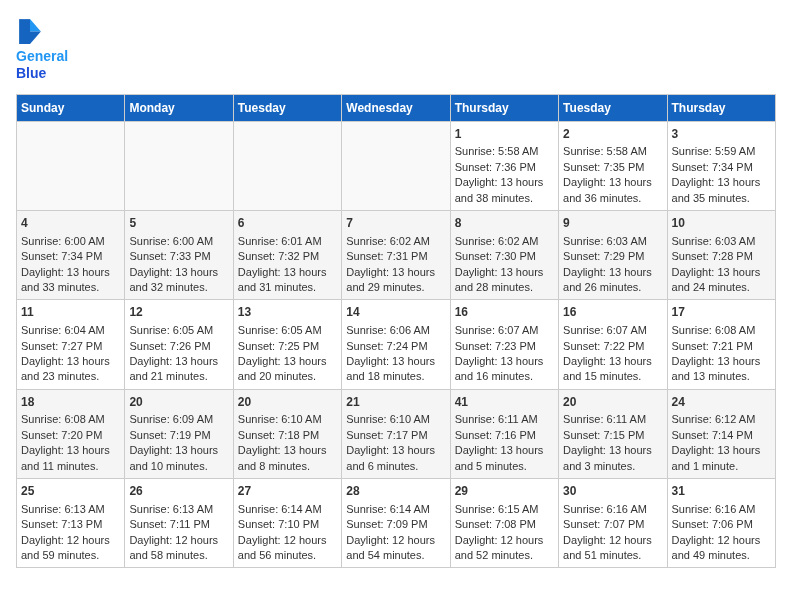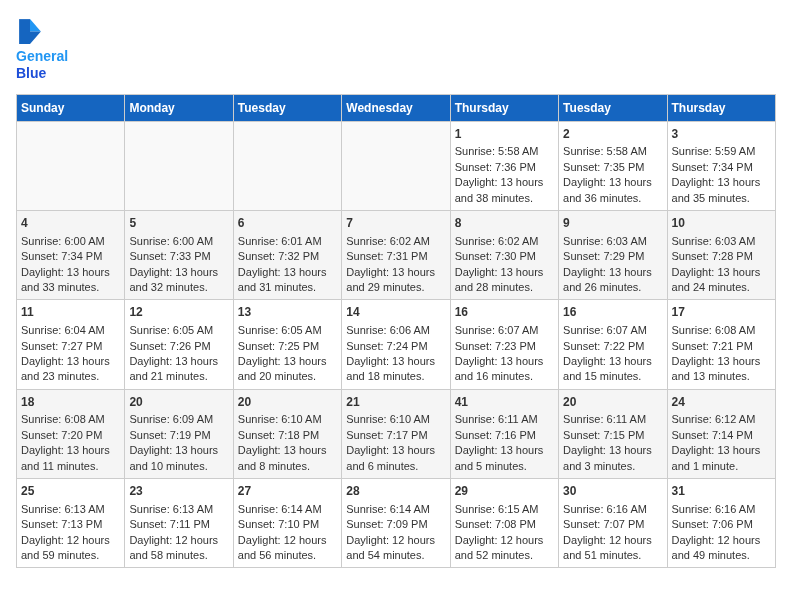--- a/index.html
+++ b/index.html
@@ -237,21 +237,21 @@
           <span class="day-num">24</span>
           <div class="day-info">Sunrise: 6:12 AM<br>Sunset: 7:14 PM<br>Daylight: 13 hours<br>and 1 minute.</div>
         </td>
       </tr>
       <tr class="row-odd">
         <td>
           <span class="day-num">25</span>
           <div class="day-info">Sunrise: 6:13 AM<br>Sunset: 7:13 PM<br>Daylight: 12 hours<br>and 59 minutes.</div>
         </td>
         <td>
-          <span class="day-num">23</span>
+          <span class="day-num">26</span>
           <div class="day-info">Sunrise: 6:13 AM<br>Sunset: 7:11 PM<br>Daylight: 12 hours<br>and 58 minutes.</div>
         </td>
         <td>
           <span class="day-num">27</span>
           <div class="day-info">Sunrise: 6:14 AM<br>Sunset: 7:10 PM<br>Daylight: 12 hours<br>and 56 minutes.</div>
         </td>
         <td>
           <span class="day-num">28</span>
           <div class="day-info">Sunrise: 6:14 AM<br>Sunset: 7:09 PM<br>Daylight: 12 hours<br>and 54 minutes.</div>
         </td>

